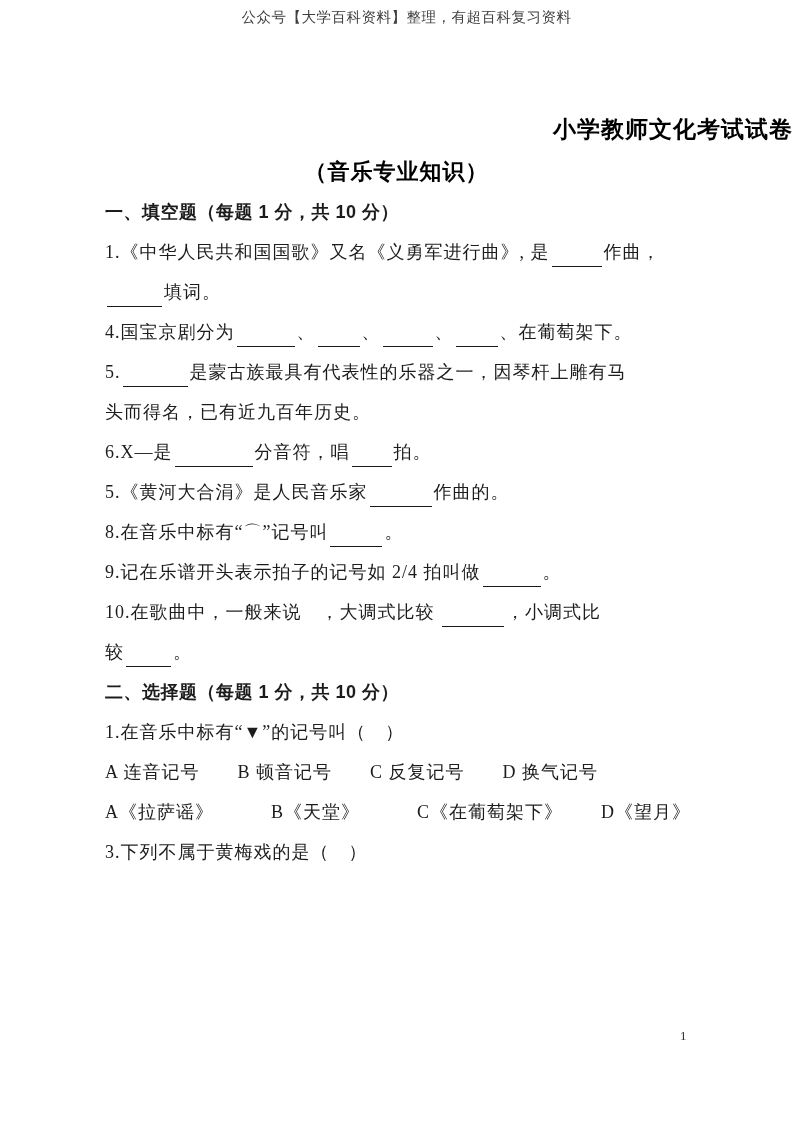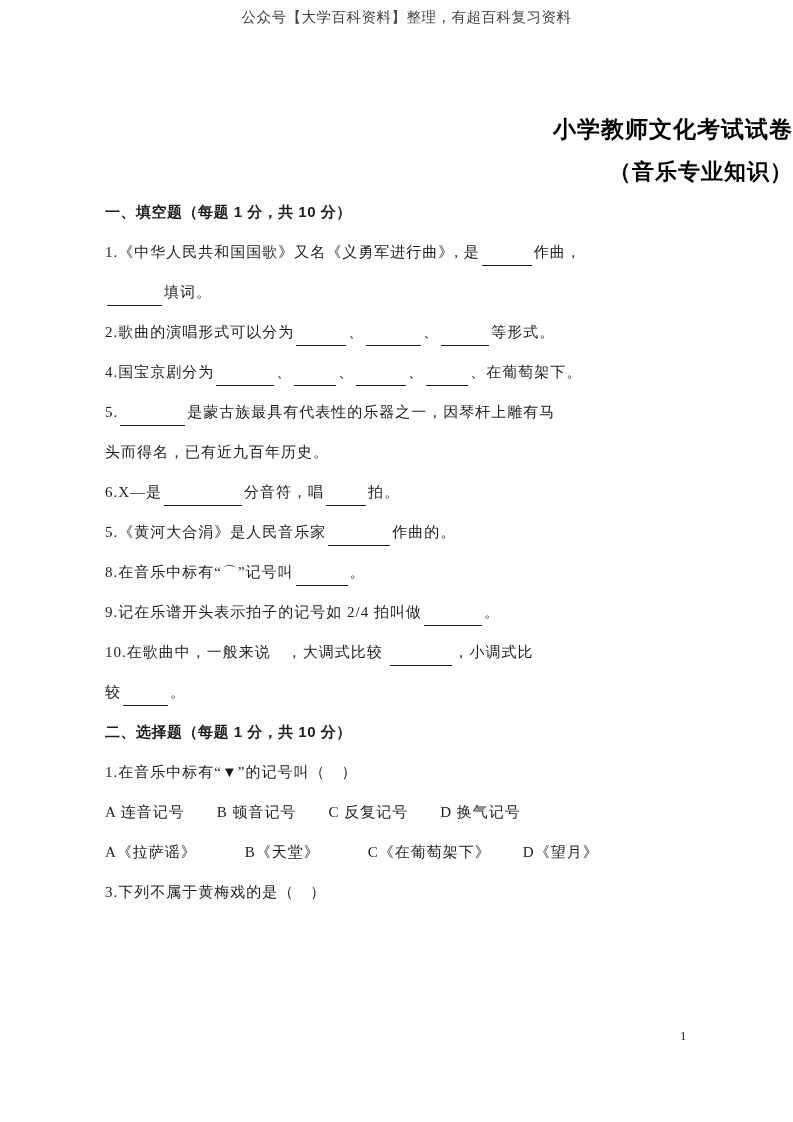--- a/index.html
+++ b/index.html
@@ -37,37 +37,37 @@
     font-weight: bold;
     letter-spacing: 1px;
     font-family: "Liberation Sans", "DejaVu Sans", sans-serif;
     color: #000000;
   }
   .doc-subtitle {
     position: absolute;
     top: 157px;
     left: 0;
     right: 0;
-    text-align: right;
+    text-align: center;
     font-size: 22px;
     font-weight: bold;
     letter-spacing: 1px;
     font-family: "Liberation Sans", "DejaVu Sans", sans-serif;
     color: #000000;
   }
   .content {
     position: absolute;
     top: 192px;
     left: 105px;
     width: 590px;
   }
   .row {
     height: 40px;
     line-height: 40px;
-    font-size: 15px;
+    font-size: 18px;
     letter-spacing: 1px;
     white-space: nowrap;
   }
   .row.heading {
     font-family: "Liberation Sans", "DejaVu Sans", sans-serif;
     font-weight: bold;
     letter-spacing: 0.5px;
   }
   .blank {
     display: inline-block;
@@ -90,21 +90,20 @@
 <div class="watermark" style="color: rgb(64, 64, 64);">公众号【大学百科资料】整理，有超百科复习资料</div>
 
 <div class="doc-title">小学教师文化考试试卷</div>
 
 <div class="doc-subtitle">（音乐专业知识）</div>
 
 <div class="content">
     <div class="row heading">一、填空题（每题 1 分，共 10 分）</div>
     <div class="row"><span>1.《中华人民共和国国歌》又名《义勇军进行曲》, 是</span><span class="blank" style="width: 50px;"></span><span>作曲，</span></div>
     <div class="row"><span class="blank" style="width: 55px;"></span><span>填词。</span></div>
-    <div class="row"><span>2.歌曲的演唱形式可以分为</span><span class="blank" style="width: 50px;"></span><span>、</span><span class="blank" style="width: 55px;"></span><span>、</span><span class="blank" style="width: 48px;"></span><span>等形式。</span></div>
     <div class="row"><span>4.国宝京剧分为</span><span class="blank" style="width: 58px;"></span><span>、</span><span class="blank" style="width: 42px;"></span><span>、</span><span class="blank" style="width: 50px;"></span><span>、</span><span class="blank" style="width: 42px;"></span><span>、在葡萄架下。</span></div>
     <div class="row"><span>5.</span><span class="blank" style="width: 65px;"></span><span>是蒙古族最具有代表性的乐器之一，因琴杆上雕有马</span></div>
     <div class="row"><span>头而得名，已有近九百年历史。</span></div>
     <div class="row"><span>6.X—是</span><span class="blank" style="width: 78px;"></span><span>分音符，唱</span><span class="blank" style="width: 40px;"></span><span>拍。</span></div>
     <div class="row"><span>5.《黄河大合涓》是人民音乐家</span><span class="blank" style="width: 62px;"></span><span>作曲的。</span></div>
     <div class="row"><span>8.在音乐中标有“⌒”记号叫</span><span class="blank" style="width: 52px;"></span><span>。</span></div>
     <div class="row"><span>9.记在乐谱开头表示拍子的记号如 2/4 拍叫做</span><span class="blank" style="width: 58px;"></span><span>。</span></div>
     <div class="row"><span>10.在歌曲中，一般来说　，大调式比较 </span><span class="blank" style="width: 62px;"></span><span>，小调式比</span></div>
     <div class="row"><span>较</span><span class="blank" style="width: 45px;"></span><span>。</span></div>
     <div class="row heading">二、选择题（每题 1 分，共 10 分）</div>

